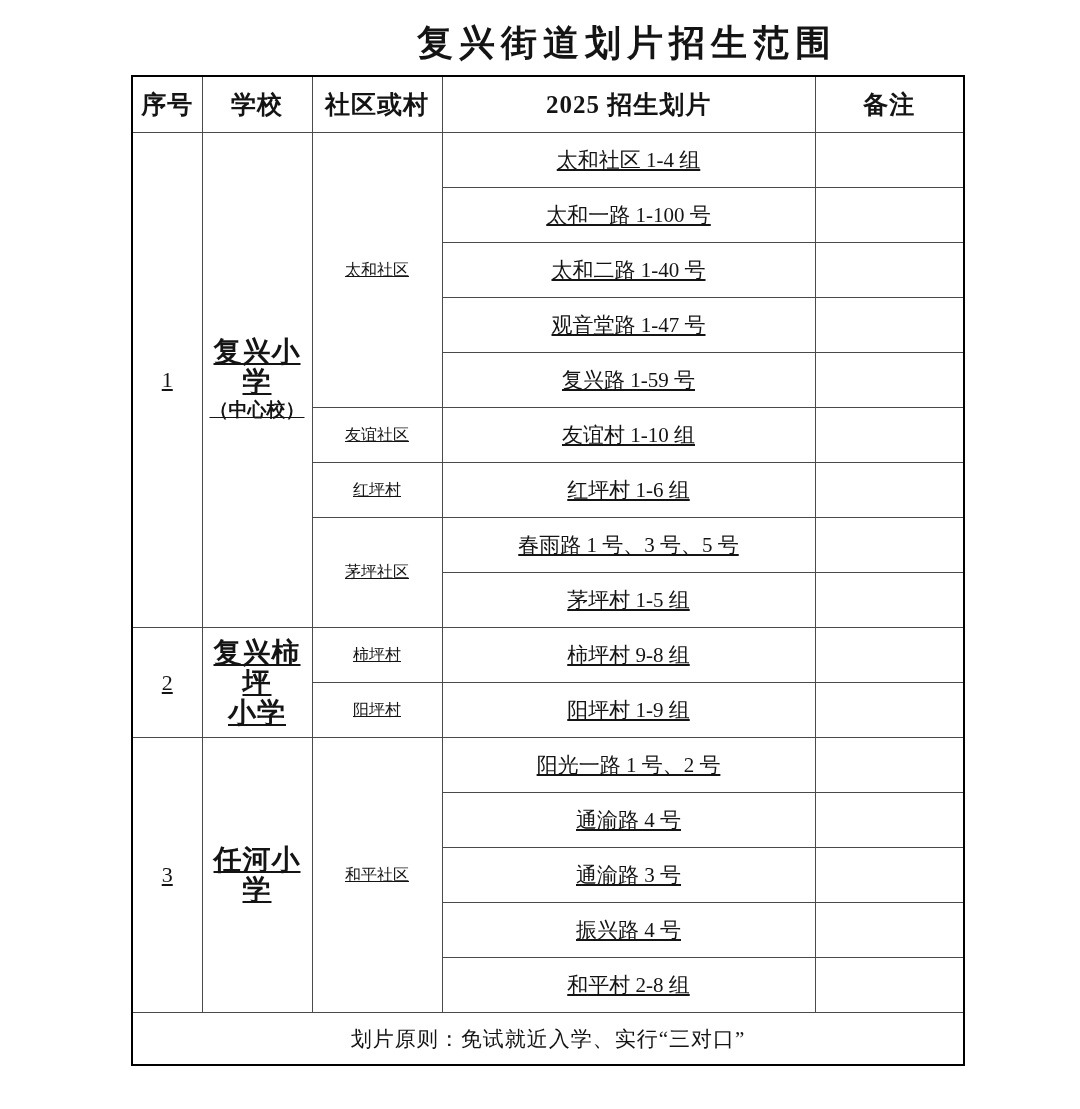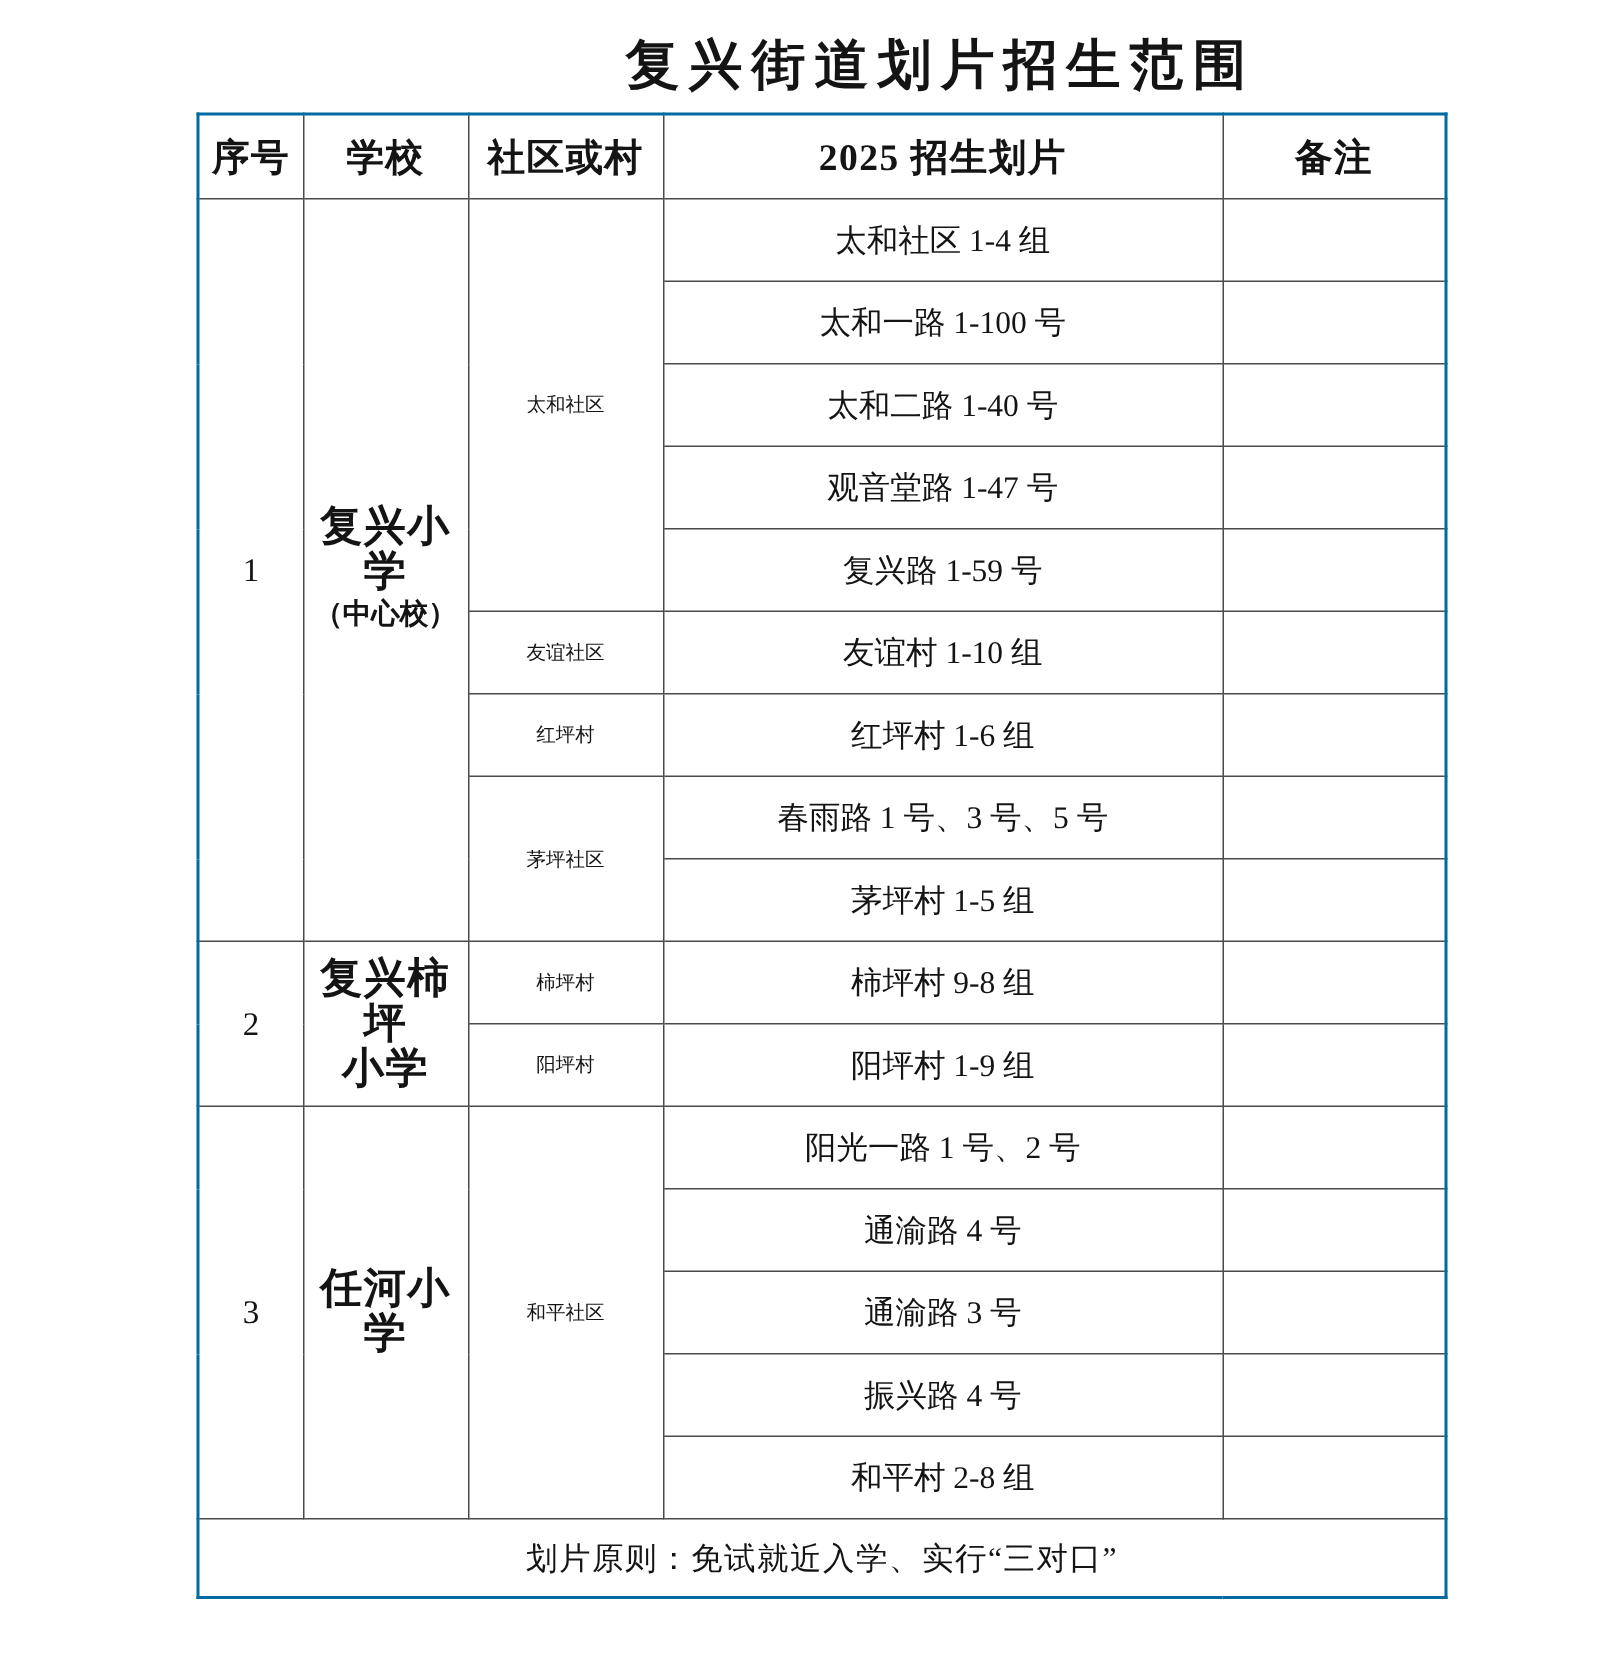--- a/index.html
+++ b/index.html
@@ -21,57 +21,57 @@
     font-weight: bold;
     line-height: 41px;
     letter-spacing: 6px;
     white-space: nowrap;
   }
   table.zoning {
     border-collapse: collapse;
     table-layout: fixed;
     width: 832px;
     margin-top: 11px;
-    border: 2px solid #0369a1;
+    border: 2px solid #000000;
   }
   table.zoning col.c1 { width: 70px; }
   table.zoning col.c2 { width: 110px; }
   table.zoning col.c3 { width: 130px; }
   table.zoning col.c4 { width: 373px; }
   table.zoning col.c5 { width: 149px; }
   table.zoning th, table.zoning td {
     border: 1px solid #4a4a4a;
     text-align: center;
     vertical-align: middle;
     padding: 0 4px;
     overflow: hidden;
   }
   th.hdr {
     height: 55px;
     font-size: 25px;
     font-weight: bold;
     letter-spacing: 1px;
   }
-  td.row-cell { height: 54px; font-size: 21px; }
+  td.row-cell { height: 54px; font-size: 21px; text-decoration: underline; }
   td.idx { font-size: 22px; }
   td.school-cell { font-weight: bold; }
   .school-name {
     font-size: 28px;
     font-weight: bold;
     white-space: pre-line;
     line-height: 30px;
     letter-spacing: 1px;
   }
   .school-sub {
     font-size: 19px;
     font-weight: bold;
     line-height: 26px;
   }
   .school-sub:empty { display: none; }
-  td.community { font-size: 13px; }
+  td.community { font-size: 16px; }
   td.footer-cell {
     height: 51px;
     font-size: 21px;
     letter-spacing: 1px;
   }
 </style>
 </head>
 <body>
 
 <div class="content">

